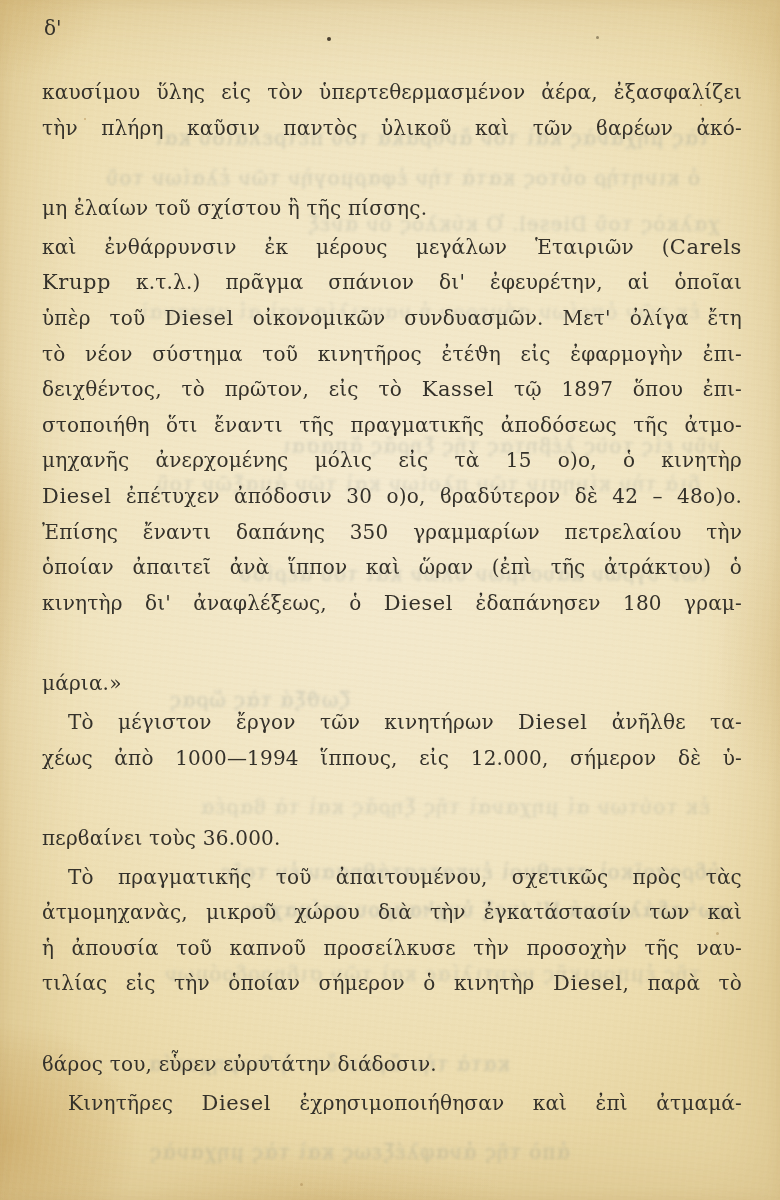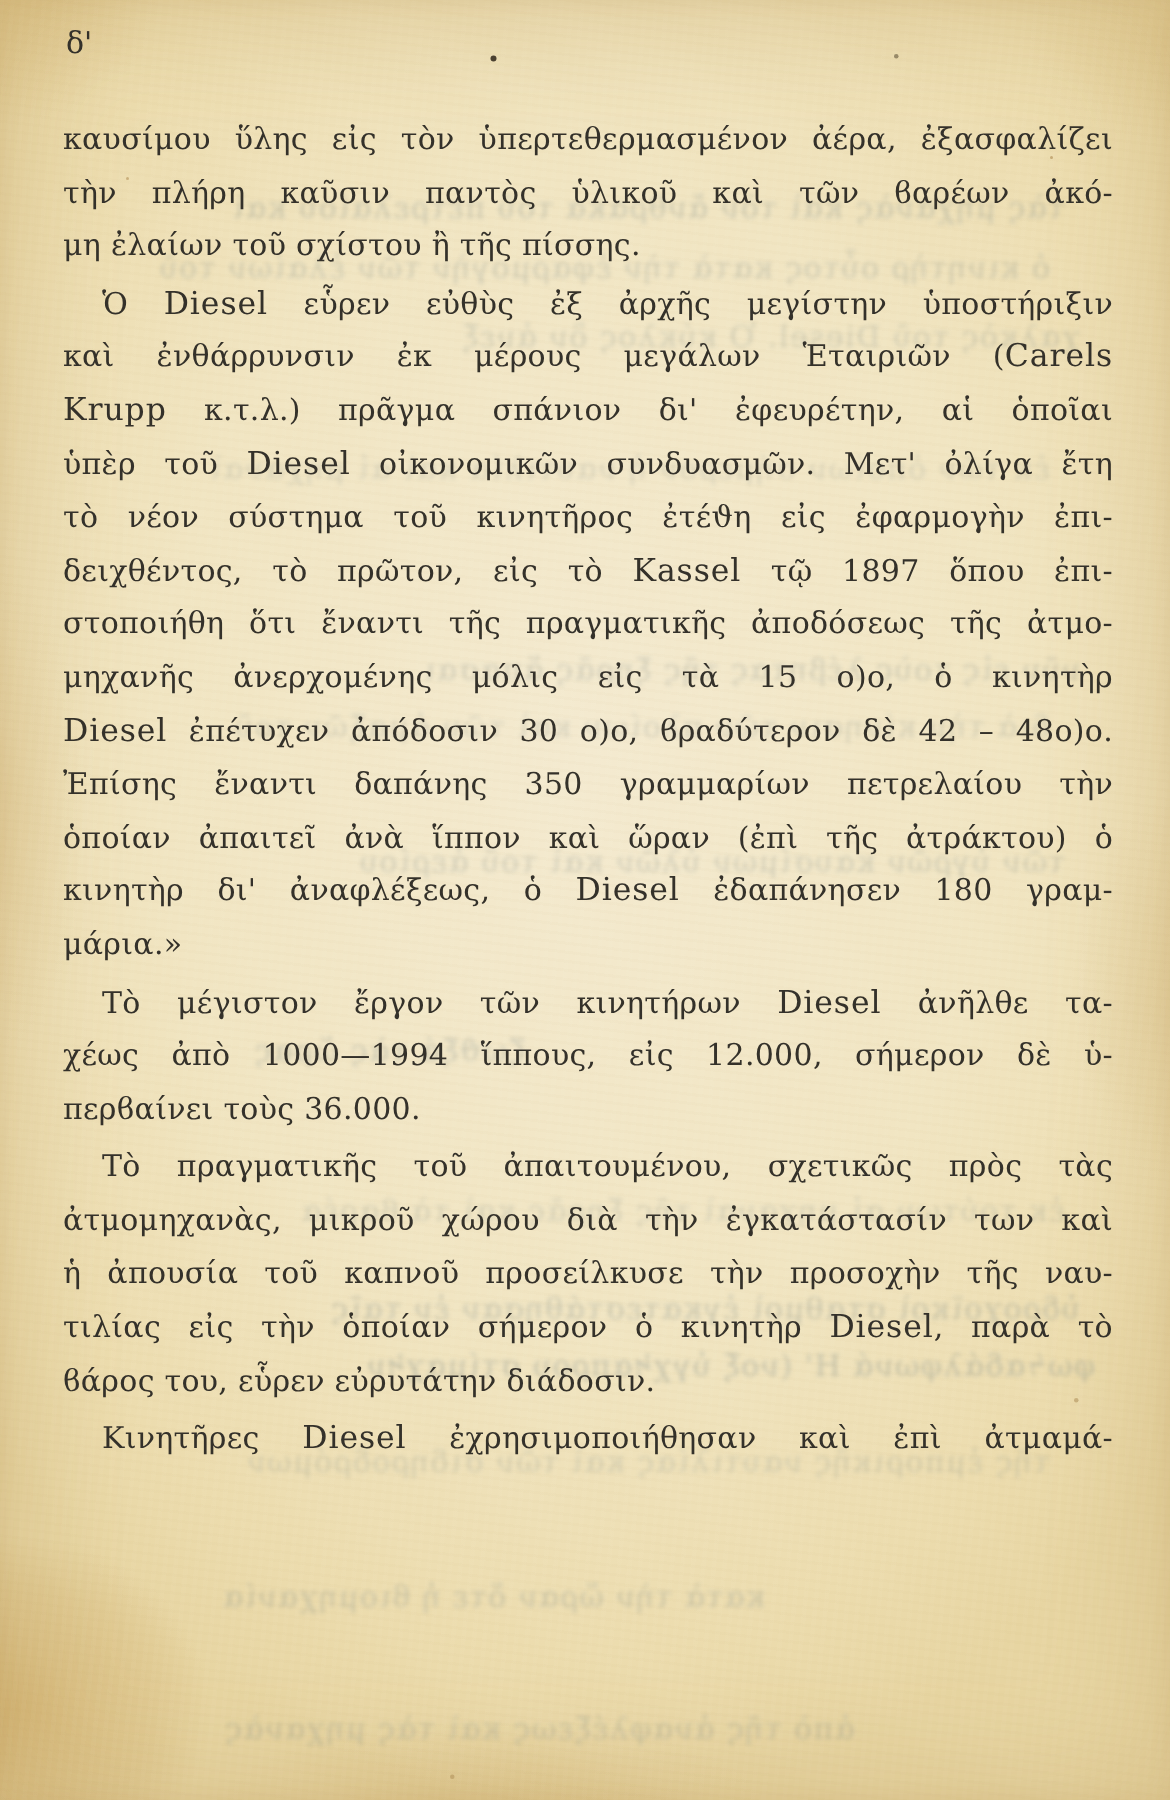--- a/index.html
+++ b/index.html
@@ -28,21 +28,21 @@
     position:absolute;transform:scaleX(-1);filter:blur(1.5px);
     color:rgba(118,134,134,.60);font-size:20px;white-space:nowrap;overflow:hidden;
     letter-spacing:1px;
   }
   .content{position:absolute;left:42px;top:14px;width:700px;color:#34312a;z-index:2;}
   .pagenum{font-size:20px;line-height:28px;margin-left:2px;}
   .text{margin-top:33px;font-size:20px;line-height:35.6px;letter-spacing:.2px;}
   .para{margin:0;}
   .para + .para{margin-top:3px;}
   .line{text-align:justify;text-align-last:justify;}
-  .line.end{text-align-last:left;}
+  .line.end{text-align-last:left;margin-top:45px;}
   .line.indent{text-indent:26px;}
   .latin{font-size:21px;letter-spacing:.6px;}
   .speck{position:absolute;border-radius:50%;z-index:3;}
   .s1{left:327px;top:37px;width:4px;height:4px;background:#4a4030;}
   .s2{left:596px;top:36px;width:3px;height:3px;background:rgba(86,72,48,.55);}
   .s3{left:700px;top:104px;width:2px;height:2px;background:rgba(160,120,60,.5);}
   .s4{left:84px;top:118px;width:2px;height:2px;background:rgba(160,120,60,.45);}
   .s5{left:716px;top:932px;width:3px;height:3px;background:rgba(150,112,58,.4);}
   .s6{left:300px;top:1183px;width:3px;height:3px;background:rgba(150,112,58,.35);}
 </style>
@@ -80,21 +80,20 @@
 
     <div class="text">
 
       <div class="para">
         <div class="line">καυσίμου ὕλης εἰς τὸν ὑπερτεθερμασμένον ἀέρα, ἐξασφαλίζει</div>
         <div class="line">τὴν πλήρη καῦσιν παντὸς ὑλικοῦ καὶ τῶν ϐαρέων ἀκό-</div>
         <div class="line end">μη ἐλαίων τοῦ σχίστου ἢ τῆς πίσσης.</div>
       </div>
 
       <div class="para">
-        <div class="line indent">Ὁ <span class="latin">Diesel</span> εὗρεν εὐθὺς ἐξ ἀρχῆς μεγίστην ὑποστήριξιν</div>
         <div class="line">καὶ ἐνθάρρυνσιν ἐκ μέρους μεγάλων Ἑταιριῶν (<span class="latin">Carels</span></div>
         <div class="line"><span class="latin">Krupp</span> κ.τ.λ.) πρᾶγμα σπάνιον δι' ἐφευρέτην, αἱ ὁποῖαι</div>
         <div class="line">ὑπὲρ τοῦ <span class="latin">Diesel</span> οἰκονομικῶν συνδυασμῶν. Μετ' ὀλίγα ἔτη</div>
         <div class="line">τὸ νέον σύστημα τοῦ κινητῆρος ἐτέϑη εἰς ἐφαρμογὴν ἐπι-</div>
         <div class="line">δειχθέντος, τὸ πρῶτον, εἰς τὸ <span class="latin">Kassel</span> τῷ 1897 ὅπου ἐπι-</div>
         <div class="line">στοποιήθη ὅτι ἔναντι τῆς πραγματικῆς ἀποδόσεως τῆς ἀτμο-</div>
         <div class="line">μηχανῆς ἀνερχομένης μόλις εἰς τὰ 15 ο)ο, ὁ κινητὴρ</div>
         <div class="line"><span class="latin">Diesel</span> ἐπέτυχεν ἀπόδοσιν 30 ο)ο, ϐραδύτερον δὲ 42 – 48ο)ο.</div>
         <div class="line">Ἐπίσης ἔναντι δαπάνης 350 γραμμαρίων πετρελαίου τὴν</div>
         <div class="line">ὁποίαν ἀπαιτεῖ ἀνὰ ἵππον καὶ ὥραν (ἐπὶ τῆς ἀτράκτου) ὁ</div>

